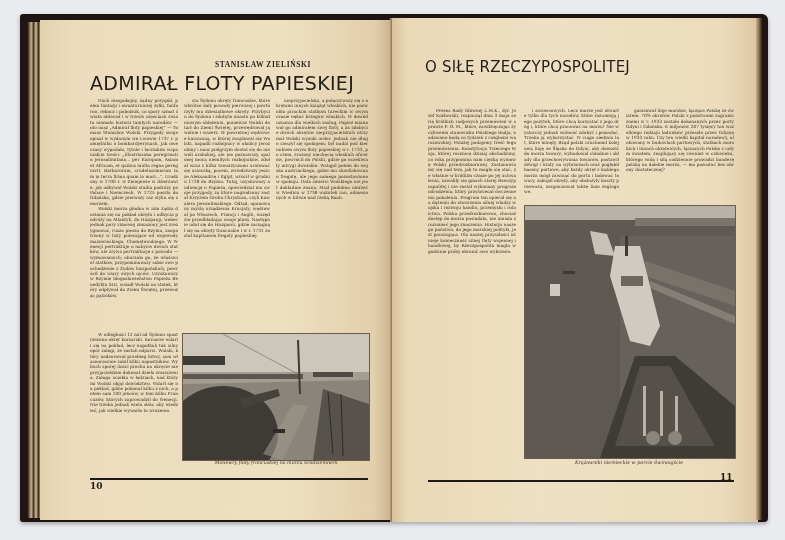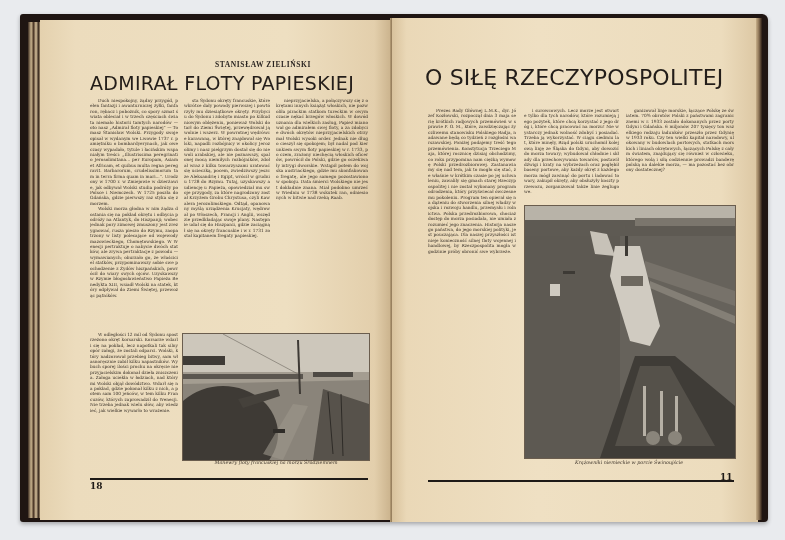--- a/index.html
+++ b/index.html
@@ -45,23 +45,23 @@
     font-family:Liberation Serif, serif; font-weight:bold;
     font-size:7.5px; letter-spacing:0.6px; color:#2a2420;
   }
   .title-left {
     position:absolute; left:90px; top:72px;
     font-family:"DejaVu Sans", sans-serif; font-weight:normal;
     font-size:19px; letter-spacing:0.3px; color:#231d19;
     transform:scaleY(1.05);
   }
   .title-right {
-    position:absolute; left:425px; top:67px;
+    position:absolute; left:425px; top:56px;
     font-family:"DejaVu Sans", sans-serif;
-    font-size:22px; line-height:22px; color:#231d19;
+    font-size:15px; line-height:22px; color:#231d19;
     letter-spacing:0.2px;
   }
 
   .col {
     position:absolute;
     font-size:4.3px; line-height:5.4px;
     color:#3a322a;
     text-align:justify;
     overflow:hidden;
     word-break:break-all;
@@ -133,21 +133,21 @@
     <path d="M140 55 L186 70 L186 126 L130 126 Z" fill="#57524b"></path>
     <line x1="145" y1="58" x2="150" y2="120" stroke="#2e2b27" stroke-width="1"></line>
     <line x1="158" y1="60" x2="160" y2="122" stroke="#2e2b27" stroke-width="1"></line>
     <path d="M80 120 L110 70 L125 72 L100 126 Z" fill="#9d968a" opacity="0.6"></path>
     <rect x="90" y="95" width="12" height="4" fill="#2f2c28"></rect>
   </svg>
 </div>
 <div class="caption" style="left:182px; top:460px; width:188px;">Manewry floty francuskiej na morzu Śródziemnem</div>
 
 <div class="rule" style="left:90px; top:478px; width:278px;"></div>
-<div class="pagenum" style="left:90px; top:481px;">18</div>
+<div class="pagenum" style="left:90px; top:481px;">10</div>
 
 <div class="gutter"></div>
 
 <div class="page page-right"></div>
 <div class="right-edge"></div>
 
 <div class="title-right">
   <div>O SIŁĘ RZECZYPOSPOLITEJ</div>
 </div>
 

